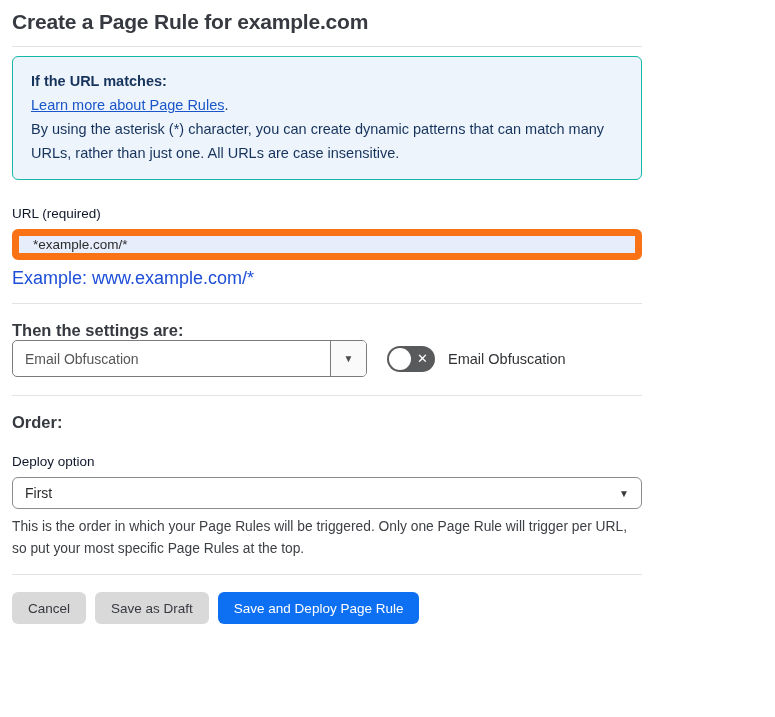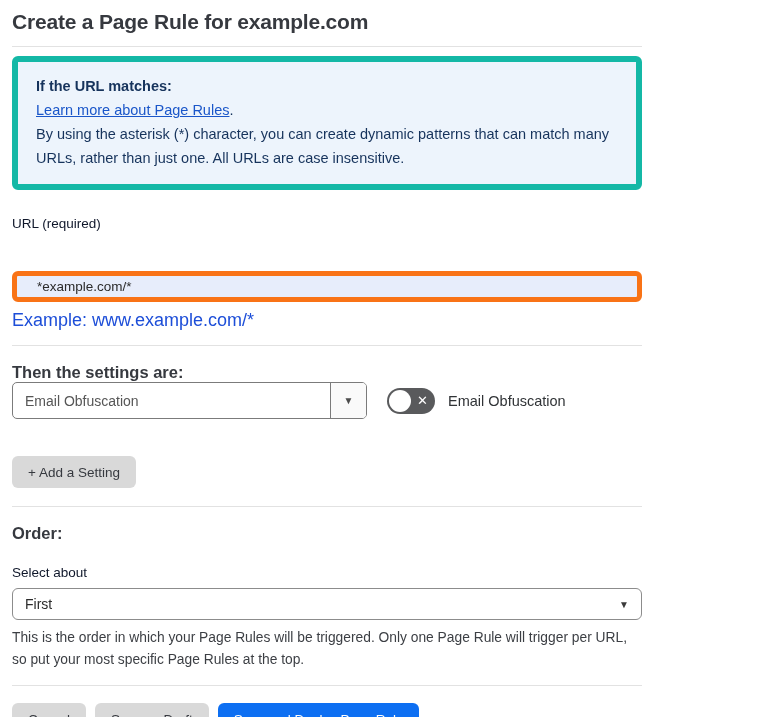--- a/index.html
+++ b/index.html
@@ -24,21 +24,21 @@
   }
   .divider {
     border: none;
     border-top: 1px solid #e2e2e2;
     height: 0;
   }
   
   .info-box {
     margin-top: 9px;
     background: #edf4fc;
-    border: 6px solid #14b8a6;
+    border: 1px solid #14b8a6;
     border-radius: 6px;
     padding: 12px 18px 14px 18px;
     color: #16335c;
     font-size: 14.5px;
     line-height: 24px;
   }
   .info-box .info-heading {
     font-weight: 700;
   }
   .info-box a, .info-link {
@@ -57,28 +57,27 @@
   .helper-text {
     font-size: 18px;
     color: #1d4ed8;
     margin-top: 8px;
   }
   .url-section { margin-top: 26px; }
   .url-input {
     width: 100%;
     height: 31px;
     background: #e7edfb;
-    border: 5px solid #f97316;
-    border-radius: 6px;
-    padding: 0 20px;
+    border: 7px solid #f97316;
+    border-radius: 6px;
+    padding: 0 14px;
     font-size: 13.5px;
     color: #2b2b2b;
     font-family: "Liberation Sans", "DejaVu Sans", sans-serif;
     outline: none;
-    margin-top: 32px;
   }
   .section-divider { margin-top: 14px; }
 
   .section-heading {
     font-size: 16.5px;
     font-weight: 700;
     color: #36393f;
     margin-top: 17px;
   }
 
@@ -244,27 +243,26 @@
     </div>
     <div class="toggle-group">
       <div class="toggle">
         <div class="toggle-knob"></div>
         <div class="toggle-x">✕</div>
       </div>
       <div class="toggle-label">Email Obfuscation</div>
     </div>
   </div>
 
-  <button class="btn btn-gray add-setting-btn">+ Add a Setting</button>
 
   <hr class="divider after-settings-divider">
 
   <h2 class="section-heading">Order:</h2>
 
-  <div class="field-label order-label">Select about</div>
+  <div class="field-label order-label">Deploy option</div>
 
   <div class="order-select">
     <span>First</span>
     <span class="select-arrow">▼</span>
   </div>
 
   <div class="order-description">This is the order in which your Page Rules will be triggered. Only one Page Rule will trigger per URL, so put your most specific Page Rules at the top.</div>
 
   <hr class="divider footer-divider">
 

